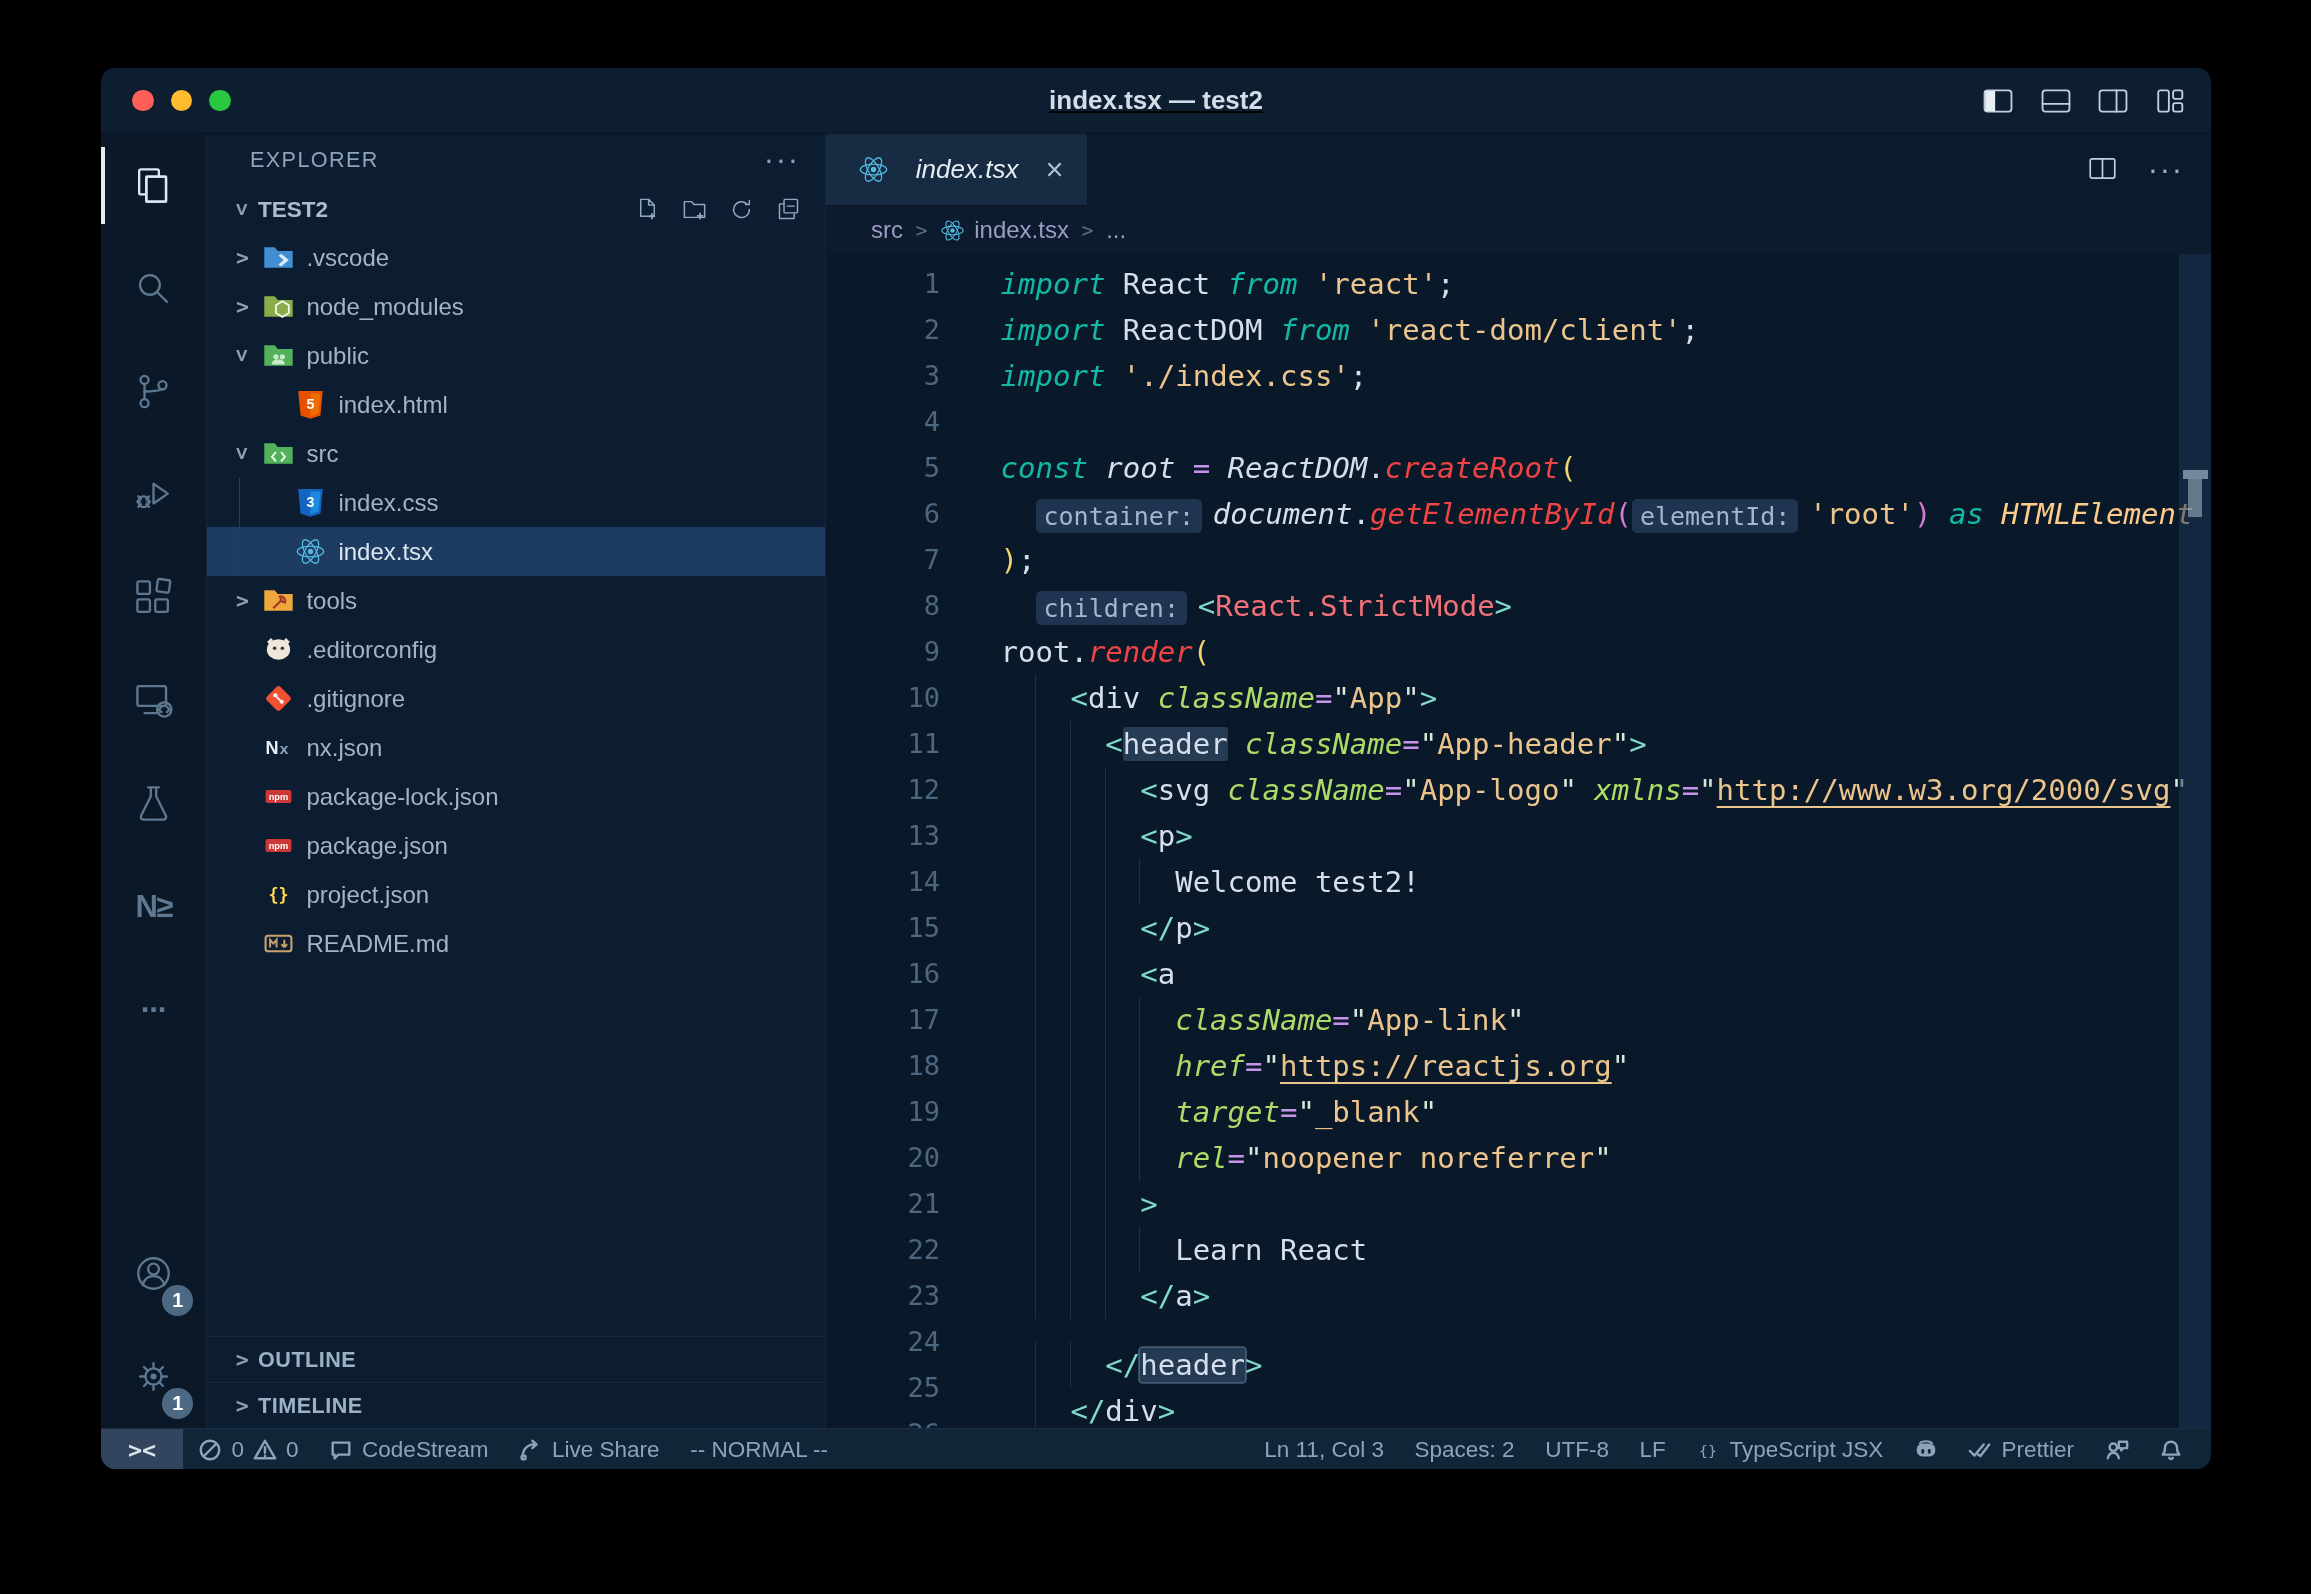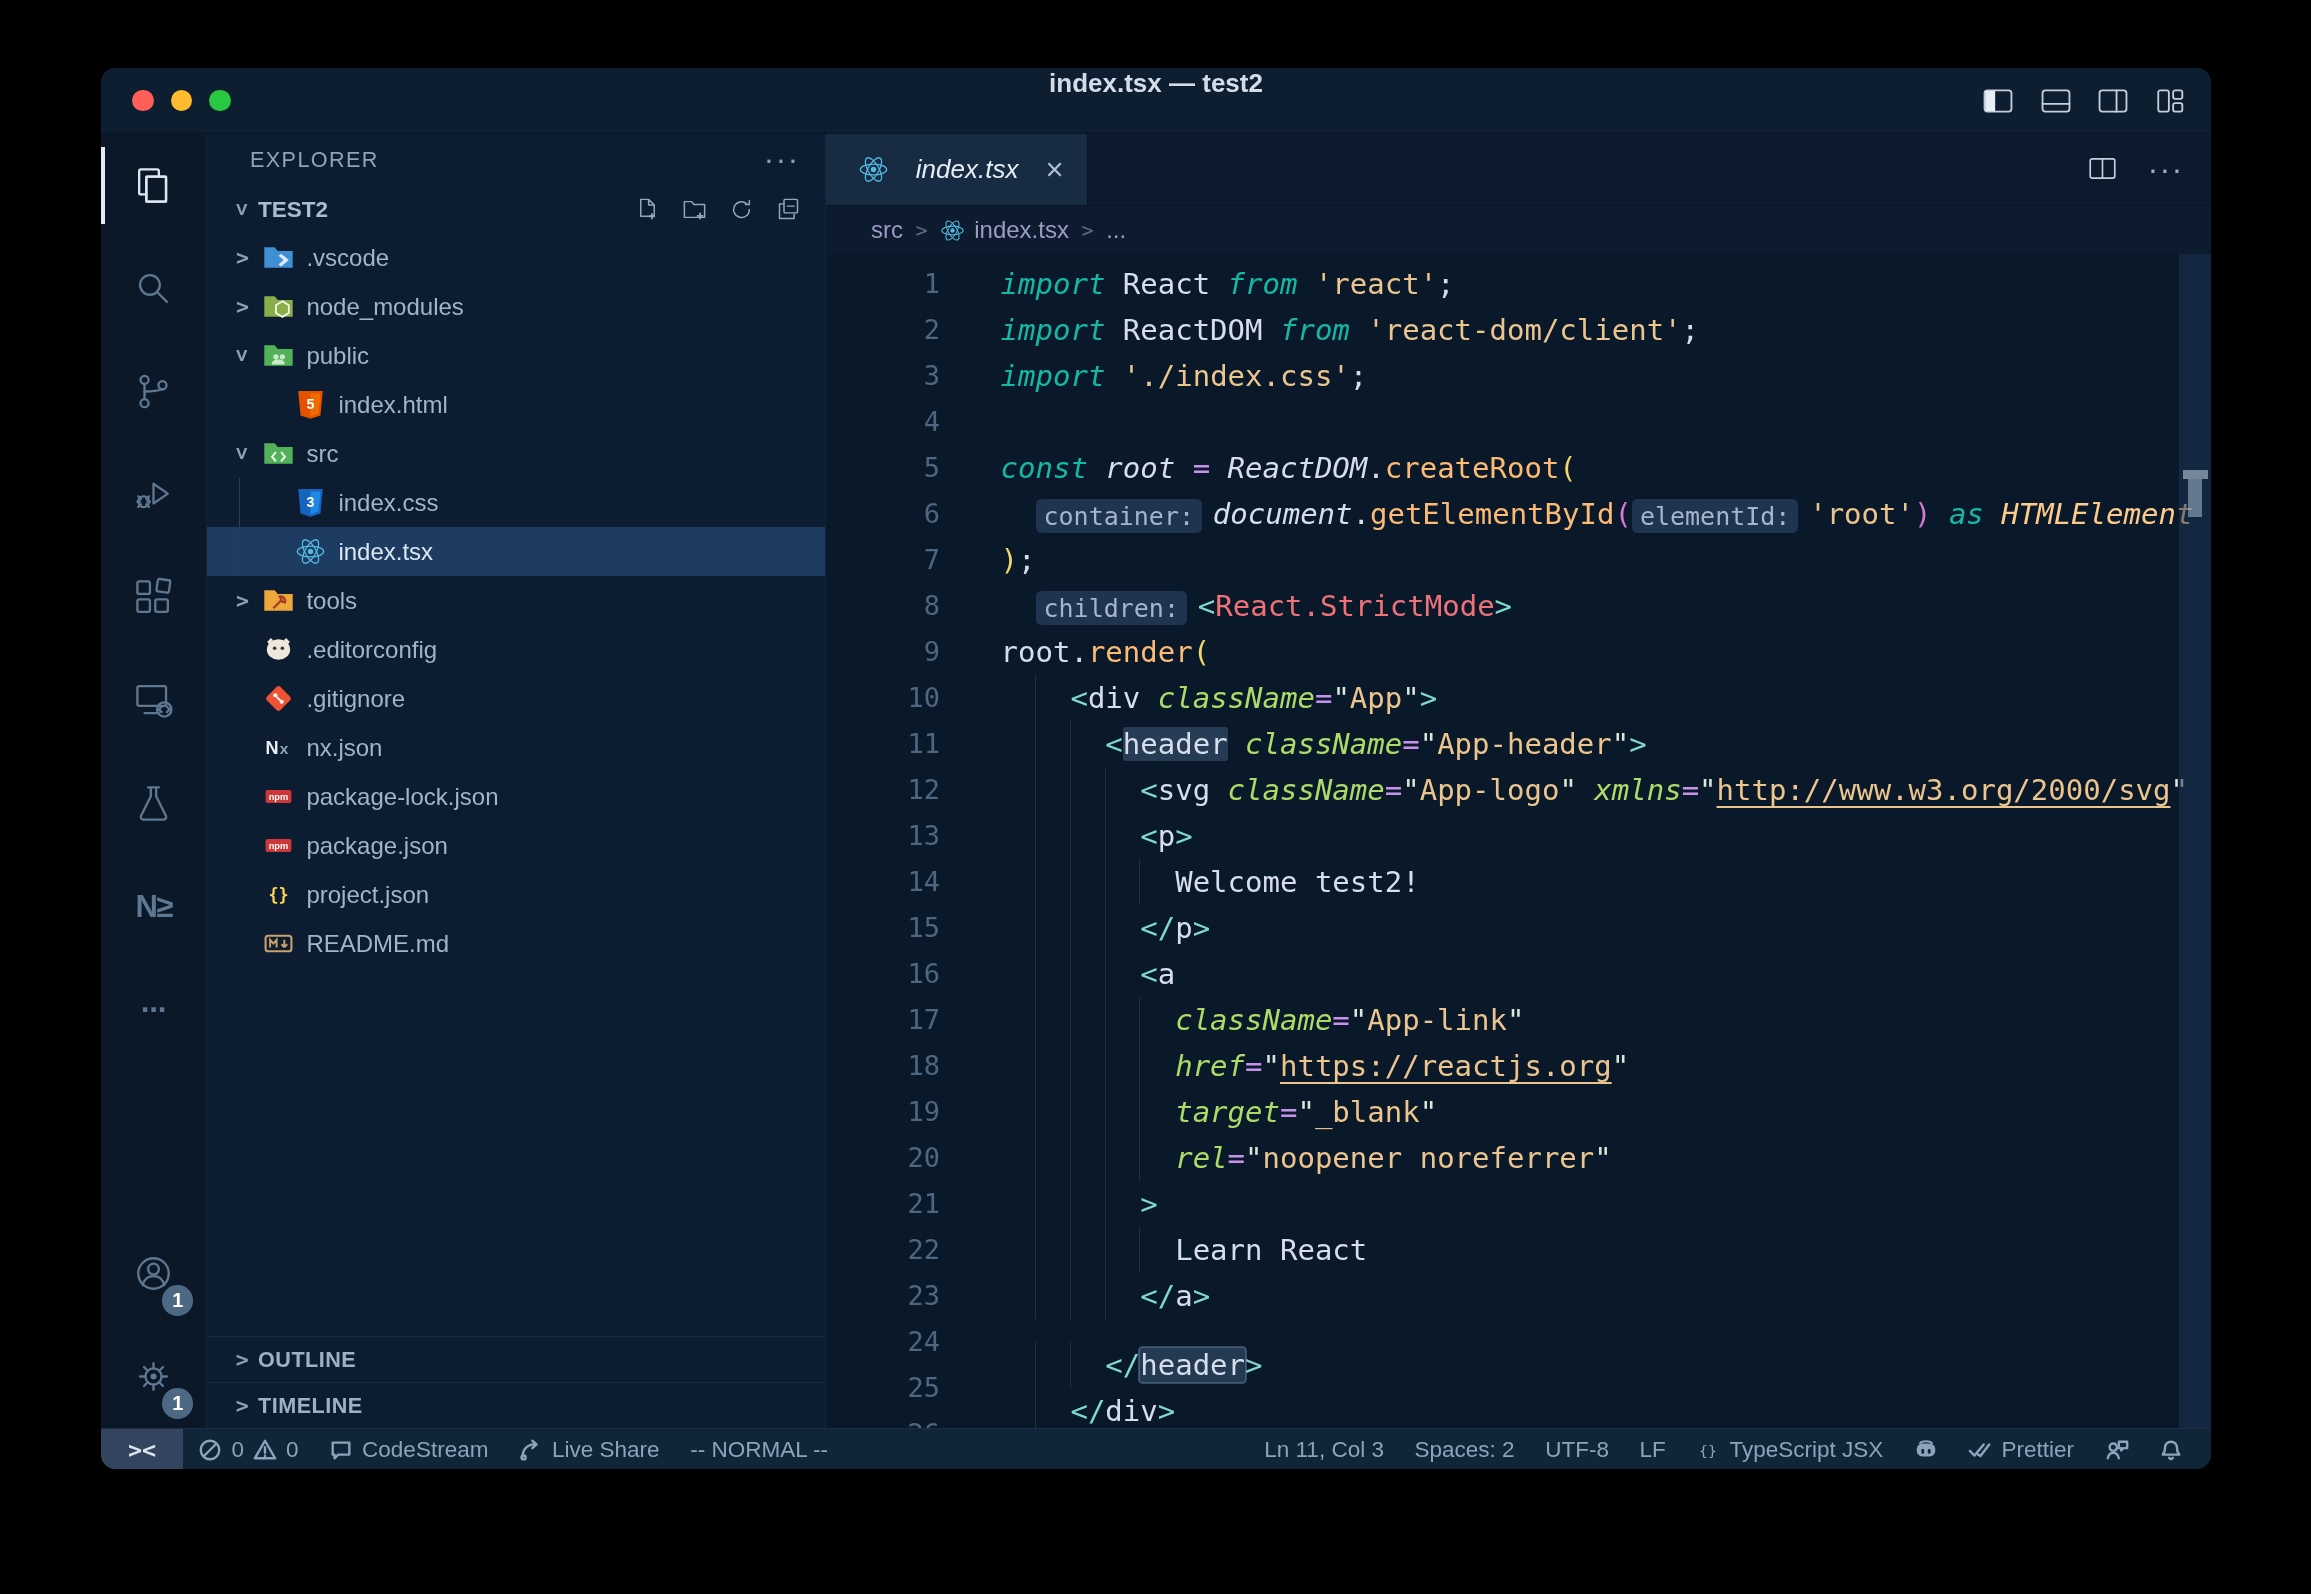--- a/index.html
+++ b/index.html
@@ -1,19 +1,19 @@
 <!DOCTYPE html>
 <html style="font-size:14.4px"><head>
 <meta charset="utf-8">
 <style>
   html,body{margin:0;padding:0;background:#000;}
   .stage{position:relative;width:2311px;height:1595px;background:#000;font-family:"Liberation Sans",sans-serif;overflow:hidden;}
   .window{position:absolute;left:101px;top:68px;width:2110px;height:1401px;background:#0b1a2d;border-radius:14.4px;overflow:hidden;box-shadow:0 18px 54px rgba(0,0,0,.8);}
   
-  .titlebar{position:relative;height:65px;background:#0e1e31;display:flex;align-items:flex-start;border-bottom:0.9px solid #091526;}
+  .titlebar{position:relative;height:65px;background:#0e1e31;display:flex;align-items:center;border-bottom:0.9px solid #091526;text-decoration:underline;}
   .lights{position:absolute;left:31px;top:0;height:65px;display:flex;align-items:center;gap:17px;}
   .light{width:21.6px;height:21.6px;border-radius:50%;}
   .l-red{background:#ff5f57}.l-yellow{background:#febc2e}.l-green{background:#28c840}
   .win-title{flex:1;text-align:center;color:#d3dde8;font-size:26px;font-weight:600;}
   .tb-icons{position:absolute;right:23.4px;top:0;height:65px;display:flex;align-items:center;gap:23.4px;}
   .tb-icon{width:34px;height:34px;color:#c3cfdc;}
   .tb-icon svg{width:100%;height:100%;}
   
   .main{display:flex;height:1294px;}
   .activitybar{width:105px;background:#0b1828;border-right:0.9px solid #152539;display:flex;flex-direction:column;align-items:stretch;position:relative;}
@@ -56,21 +56,21 @@
   .codewrap{flex:1;position:relative;overflow:hidden;display:flex;}
   .gutter{width:153px;flex:none;padding-top:7.2px;}
   .gnum{height:46px;line-height:46px;text-align:right;padding-right:39px;color:#4d6780;font-family:"DejaVu Sans Mono",monospace;font-size:27px;}
   .lines{flex:1;padding-top:7.2px;position:relative;min-width:0;}
   .cl{height:46px;line-height:46px;white-space:pre;position:relative;font-family:"DejaVu Sans Mono",monospace;font-size:29px;color:#d6deeb;}
   .iguide{position:absolute;top:0;bottom:0;width:0.9px;background:#1c3147;}
   .blockdec{position:absolute;left:0;top:2.7px;width:50px;height:41px;background:#2e5c8e;}
   .t-kw{color:#14b8a6;font-style:italic}
   .t-iti{color:#d6deeb;font-style:italic}
   .t-pl{color:#d6deeb}
-  .t-fn{color:#fdba74;}
+  .t-fn{color:#ef4444;font-style:italic}
   .t-str{color:#ecc48d}
   .t-q{color:#d8e8dc}
   .t-eq{color:#c792ea}
   .t-attr{color:#addb67;font-style:italic}
   .t-ab{color:#7fdbca}
   .t-tag{color:#d6deeb}
   .t-cmp{color:#f07178}
   .t-typ{color:#ffcb8b;font-style:italic}
   .t-b1{color:#f3d56c}
   .t-b2{color:#d478d4}

